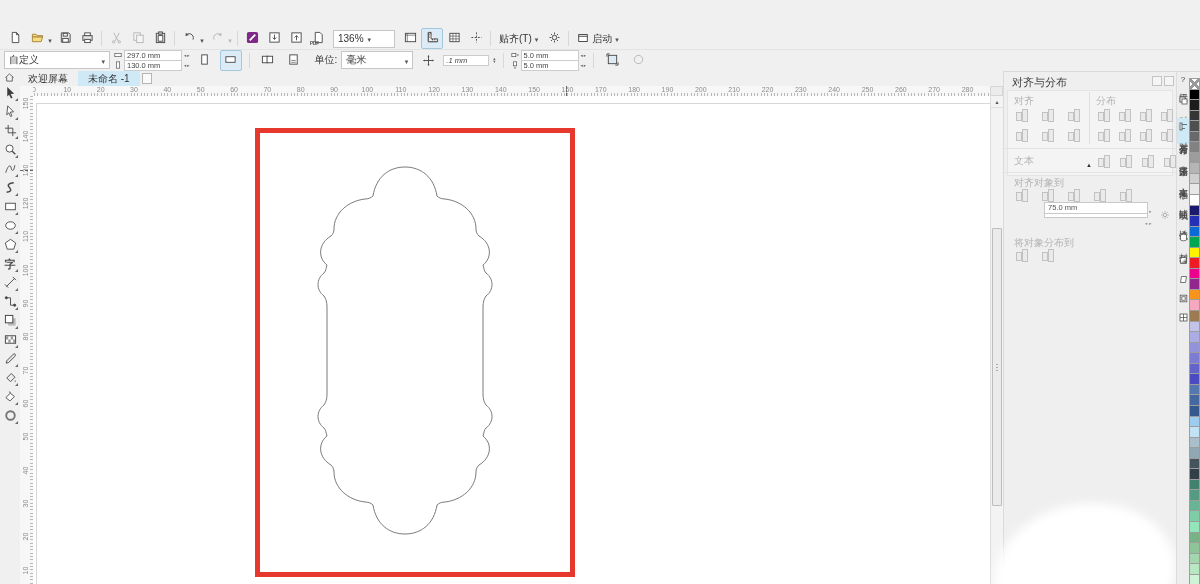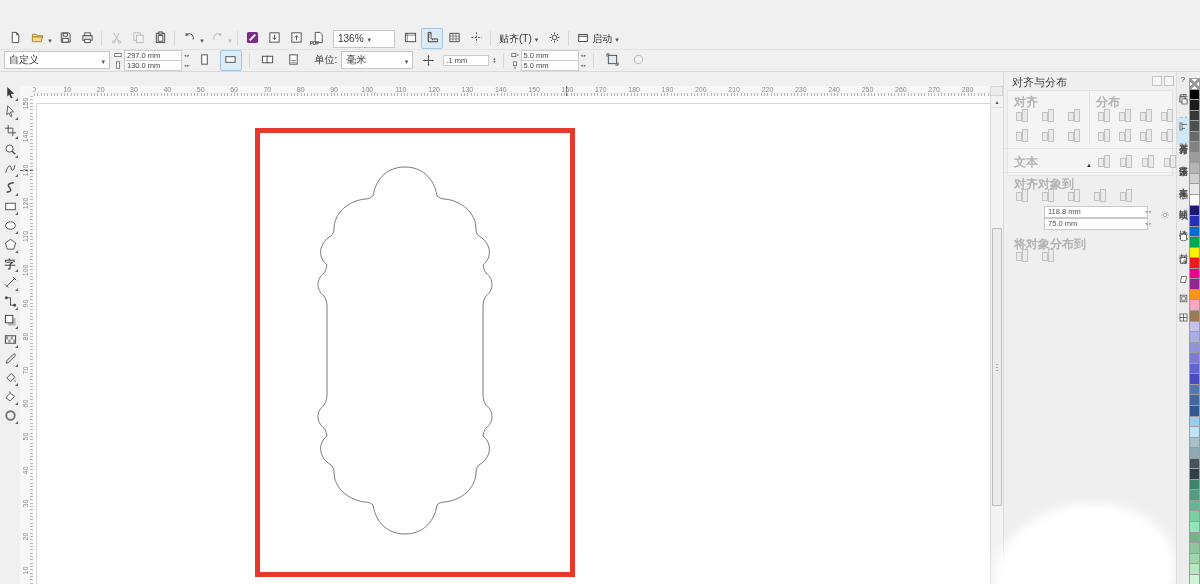--- a/index.html
+++ b/index.html
@@ -45,21 +45,21 @@
   .val{width:52px;height:9px;background:#fff;border:1px solid #cccccc;font-size:7.5px;line-height:9px;
        padding:0 2px;color:#444;}
   .spin{display:inline-flex;flex-direction:column;line-height:3.5px;font-size:4.5px;color:#666;}
   .spin::before{content:"▴";}
   .spin::after{content:"▾";}
   .spin2{display:inline-flex;gap:1px;font-size:4.5px;color:#666;}
   .spin2::before{content:"◂";}
   .spin2::after{content:"▸";}
   .plabel{font-size:10px;color:#333;margin-left:6px;}
   .units-combo{width:62px;justify-content:space-between;}
-  .nudge-field{width:40px;}
+  .nudge-field{width:40px;font-style:italic;}
   
   .tabbar{position:absolute;left:0;top:71px;width:1003px;height:15px;background:#f0f0f0;
           border-bottom:2px solid #2fb6c9;display:flex;align-items:stretch;}
   .home-btn{width:18px;display:flex;align-items:center;justify-content:center;color:#4a4a4a;}
   .home-btn svg{width:11px;height:11px;}
   .doc-tab{padding:0 10px;font-size:10px;display:flex;align-items:center;color:#333;}
   .doc-tab.active{background:#cfe9f6;}
   .newtab-btn{width:14px;display:flex;align-items:center;justify-content:center;}
   .newtab-btn i{width:8px;height:9px;border:1px solid #b5b5b5;background:#fafafa;display:block;}
   
@@ -106,21 +106,21 @@
   .thumb::after{content:"";position:absolute;left:3px;right:3px;top:50%;height:1px;background:#aaa;
                 box-shadow:0 3px 0 #aaa,0 -3px 0 #aaa;}
   
   .docker{position:absolute;left:1003px;top:72px;width:173px;bottom:0;background:#efefef;
           border-left:1px solid #dadada;box-sizing:border-box;z-index:1;}
   .docker-title{position:absolute;left:8px;top:3px;font-size:11px;color:#3c3c3c;}
   .dock-sq{position:absolute;top:4px;width:8px;height:8px;border:1px solid #c4c4c4;background:#f5f5f5;}
   .docker-hr{position:absolute;left:0;right:0;height:1px;background:#e2e2e2;}
   .docker-panel{position:absolute;left:3px;right:3px;top:18px;height:84px;background:#f4f4f4;
                 border:1px solid #e4e4e4;}
-  .sec-label{position:absolute;font-size:12px;color:#b3b3b3;font-weight:bold;}
+  .sec-label{position:absolute;font-size:10px;color:#b3b3b3;}
   .vdiv{position:absolute;width:1px;background:#e0e0e0;}
   .dicon{position:absolute;width:15px;height:14px;}
   .dicon i{position:absolute;border:1px solid #c2c2c2;background:#eaeaea;}
   .dicon .a{left:2px;top:4px;width:4px;height:7px;}
   .dicon .b{left:8px;top:1px;width:4px;height:11px;}
   .dcollapse{position:absolute;font-size:6px;color:#333;}
   .dfield{position:absolute;width:96px;height:10px;background:#fff;border:1px solid #c9c9c9;
           font-size:7.5px;line-height:10px;padding:0 3px;color:#555;}
   .dspin{position:absolute;font-size:4.5px;color:#888;display:flex;gap:2px;}
   .dspin::before{content:"◂";}
@@ -375,20 +375,33 @@
             <path d="M1 1h3M1 1v3M13 13h-3M13 13v-3"></path>
           </svg></span>
       </span>
     <span class="tb-btn disabled">
         <span><svg viewBox="0 0 14 14" fill="none" stroke="currentColor" stroke-width="1" width="13" height="13">
             <circle cx="7" cy="7" r="4.5"></circle>
           </svg></span>
       </span>
   </div>
 
+  <div class="tabbar" id="tabbar">
+    <span class="home-btn">
+        <span><svg viewBox="0 0 14 14" fill="none" stroke="currentColor" stroke-width="1" width="13" height="13">
+            <path d="M1.8 7 7 2.4 12.2 7"></path>
+            <path d="M3.4 6.4V11.6h7.2V6.4"></path>
+          </svg></span>
+      </span>
+  <div class="doc-tab">欢迎屏幕</div>
+      <div class="doc-tab active">未命名 -1</div>
+      <div class="newtab-btn">
+        <i></i>
+      </div>
+    </div>
 
   <div class="toolbox" id="toolbox">
       <div class="tool">
         <span><svg viewBox="0 0 14 14">
             <path d="M3.5 1 11 8.3l-3.8.3 2 4.1-1.7.8-2-4.1-2 2z" fill="#3d3d3d"></path>
           </svg></span>
       </div>
       <div class="tool">
         <span><svg viewBox="0 0 14 14">
             <path d="M4 1l6.3 6.3-3.6.4 1.9 3.9-1.5.8-1.9-4L3 10.6z" fill="#fff" stroke="#3d3d3d" stroke-width=".9"></path>
@@ -663,21 +676,21 @@
           <i class="a"></i>
           <i class="b"></i>
         </div>
         <div class="dicon" style="left: 114px; top: 116px;">
           <i class="a"></i>
           <i class="b"></i>
         </div>
       </div>
     <span class="dfield" style="left:40px;top:134px">118.8 mm</span>
     <span class="dspin" style="left:141px;top:137px"></span>
-    <span class="dfield" style="left:40px;top:146px">75.0 mm</span>
+    <span class="dfield" style="left:40px;top:130px">75.0 mm</span>
     <span class="dspin" style="left:141px;top:149px"></span>
     <span class="gear-small" style="left:156px;top:138px"><svg viewBox="0 0 14 14" fill="none" stroke="currentColor" stroke-width="1" width="13" height="13">
           <circle cx="7" cy="7" r="2.4"></circle>
           <path d="M7 1.6v2M7 10.4v2M1.6 7h2M10.4 7h2M3.2 3.2l1.4 1.4M9.4 9.4l1.4 1.4M10.8 3.2 9.4 4.6M4.6 9.4l-1.4 1.4"></path>
         </svg></span>
     <span class="sec-label" style="left:10px;top:164px">将对象分布到</span>
     <div id="distToIcons">
         <div class="dicon" style="left: 10px; top: 176px;">
           <i class="a"></i>
           <i class="b"></i>

